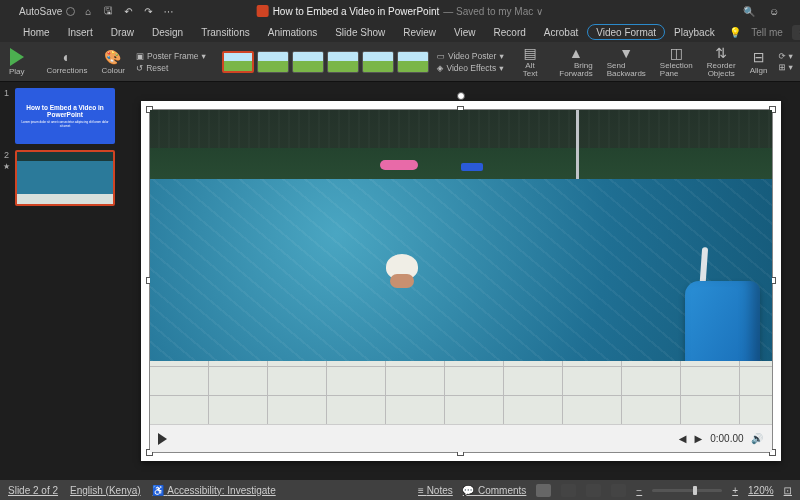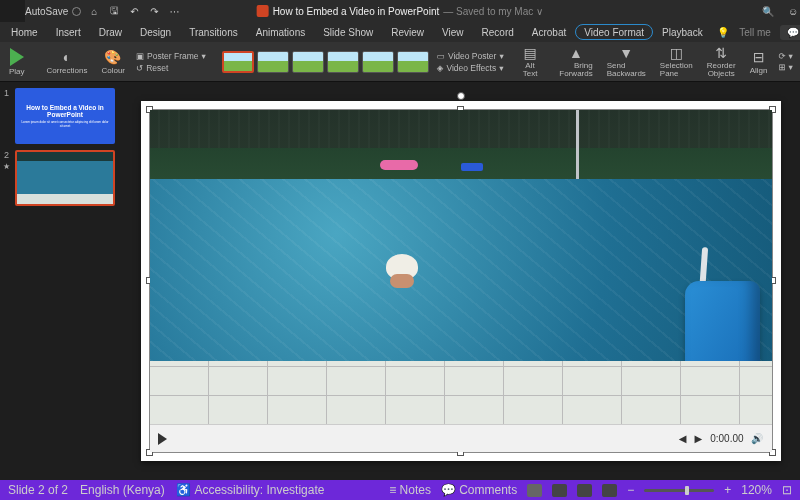--- a/index.html
+++ b/index.html
@@ -1,29 +1,29 @@
 <!DOCTYPE html>
 <html><head>
 <meta charset="utf-8">
 <style>
 * { margin: 0; padding: 0; box-sizing: border-box; font-family: -apple-system, "Segoe UI", sans-serif; user-select: none; }
 body { width: 800px; height: 500px; background: #1e1e1e; color: #d0d0d0; overflow: hidden; font-size: 10px; }
 
 
-.titlebar { height: 22px; background: #2b2b2b; display: flex; align-items: center; padding: 0 0; gap: 10px; font-size: 10px; margin-left: 25px; }
+.titlebar { height: 22px; background: #2b2b2b; display: flex; align-items: center; padding: 0 19px; gap: 10px; font-size: 10px; }
 .titlebar .left { display: flex; align-items: center; gap: 6px; }
 .titlebar .autosave { display: flex; align-items: center; gap: 4px; color: #ccc; }
 .dot-off { width: 9px; height: 9px; border-radius: 50%; border: 1px solid #888; }
 .tb-icon { width: 14px; height: 14px; display: inline-flex; align-items: center; justify-content: center; color: #ccc; }
 .titlebar .center { position: absolute; left: 50%; transform: translateX(-50%); display: flex; align-items: center; gap: 4px; color: #bbb; }
 .ppt-icon { width: 12px; height: 12px; background: #d04423; border-radius: 2px; display: inline-block; }
 .titlebar .right { margin-left: auto; display: flex; gap: 10px; }
 
 
-.tabs { height: 20px; background: #2b2b2b; display: flex; align-items: center; gap: 0; padding: 0 2px; font-size: 10px; }
+.tabs { height: 20px; background: #2b2b2b; display: flex; align-items: center; gap: 0; padding: 0 14px; font-size: 10px; }
 .tab { padding: 3px 9px; color: #ccc; cursor: pointer; border-radius: 10px; white-space: nowrap; }
 .tab.active { border: 1.5px solid #2b8acb; padding: 1.5px 8px; }
 .tabs .right { margin-left: auto; display: flex; gap: 6px; align-items: center; }
 .comments-btn { background: #3a3a3a; padding: 2px 8px; border-radius: 3px; display: flex; align-items: center; gap: 4px; }
 
 
 .ribbon { height: 40px; background: #333; display: flex; align-items: center; padding: 0 6px; gap: 8px; border-bottom: 1px solid #111; }
 .rbtn { display: flex; flex-direction: column; align-items: center; gap: 1px; padding: 0 3px; font-size: 8px; color: #bbb; cursor: pointer; }
 .rbtn-h { display: flex; align-items: center; gap: 3px; font-size: 8.5px; color: #bbb; cursor: pointer; white-space: nowrap; }
 .play-icon { width: 0; height: 0; border-left: 14px solid #4caf50; border-top: 9px solid transparent; border-bottom: 9px solid transparent; }
@@ -74,21 +74,21 @@
 .ladder-float { position: absolute; right: 2%; bottom: 4%; width: 75px; height: 130px; background: linear-gradient(120deg, #2a8fd6, #1566b0); border-radius: 14px 10px 22px 8px; box-shadow: inset -8px -8px 14px rgba(0,0,0,.3), 0 4px 6px rgba(0,0,0,.3); }
 .rail { position: absolute; right: 11%; bottom: 18%; width: 6px; height: 120px; background: #dfe3e6; border-radius: 3px; transform: rotate(4deg); }
 
 .vcontrols { position: absolute; left: 0; right: 0; bottom: 0; height: 28px; background: #f1f1f1; border-top: 1px solid #ccc; display: flex; align-items: center; padding: 0 8px; gap: 8px; color: #333; font-size: 10px; }
 .vplay { width: 0; height: 0; border-left: 9px solid #333; border-top: 6px solid transparent; border-bottom: 6px solid transparent; }
 .vspacer { flex: 1; }
 
 .notes { height: 22px; background: #1e1e1e; color: #777; font-size: 10px; padding: 4px 10px; border-top: 1px solid #333; }
 
 
-.status { height: 20px; background: #6d28d9; display: flex; align-items: center; padding: 0 8px; gap: 12px; font-size: 12px; color: #ccc; }
+.status { height: 20px; background: #404040; display: flex; align-items: center; padding: 0 8px; gap: 12px; font-size: 10px; color: #ccc; text-decoration: underline; }
 .status .right { margin-left: auto; display: flex; align-items: center; gap: 10px; }
 .vbtn { width: 15px; height: 13px; background: #444; border-radius: 2px; display: inline-block; }
 .vbtn.active { background: #666; }
 .zoom-track { width: 70px; height: 3px; background: #555; position: relative; border-radius: 2px; }
 .zoom-thumb { position: absolute; left: 58%; top: -3px; width: 4px; height: 9px; background: #ccc; border-radius: 1px; }
 </style>
 </head>
 <body>
 
 <div class="titlebar">

